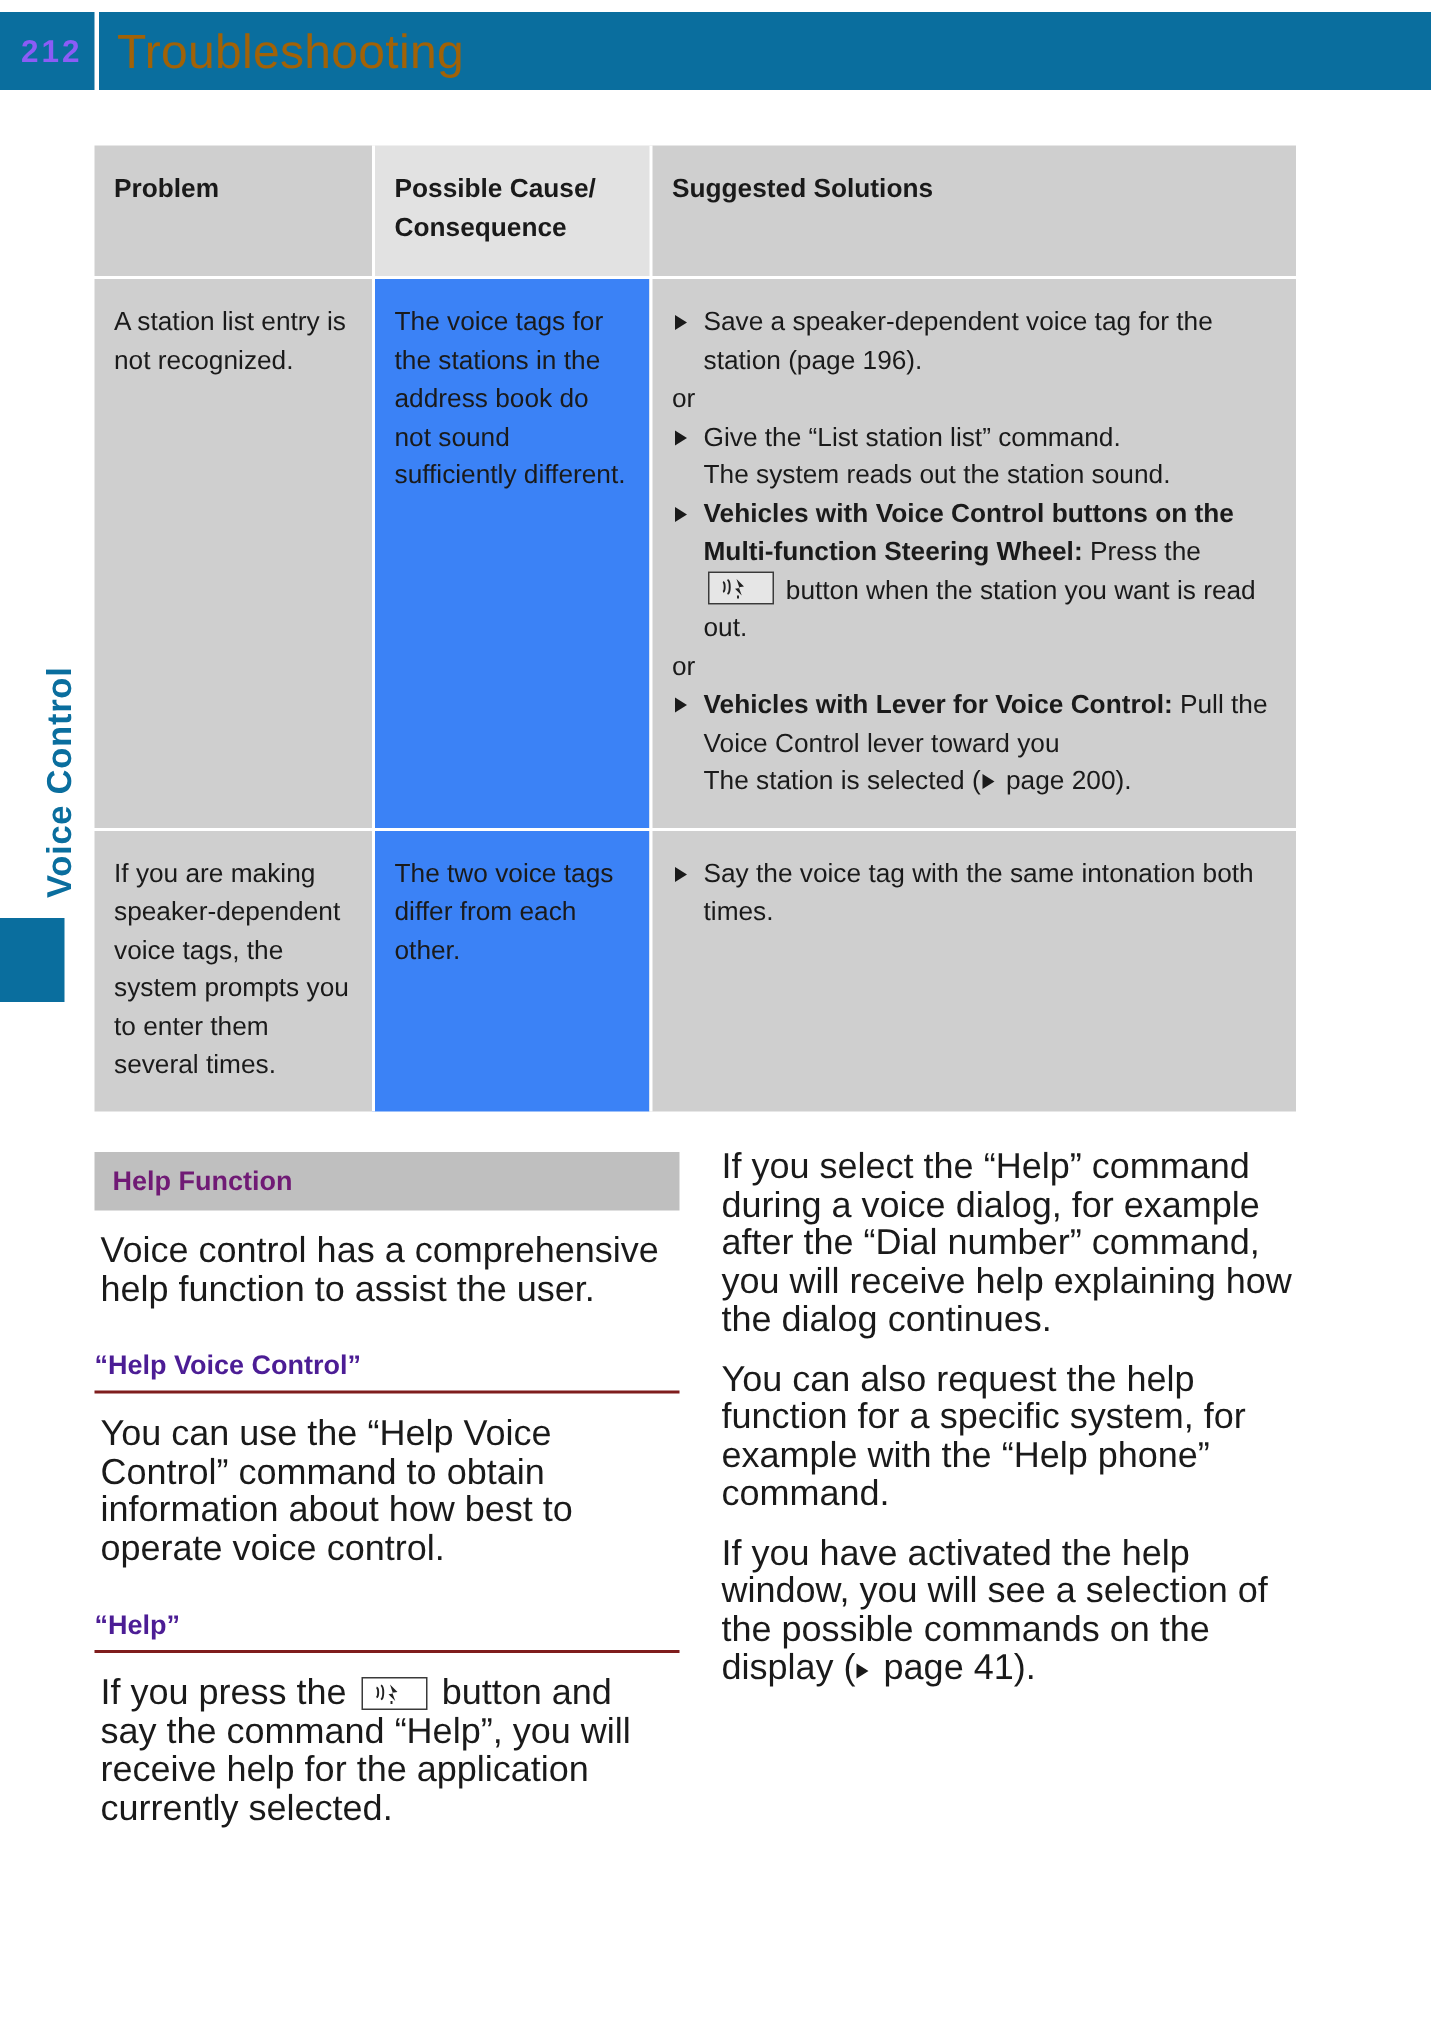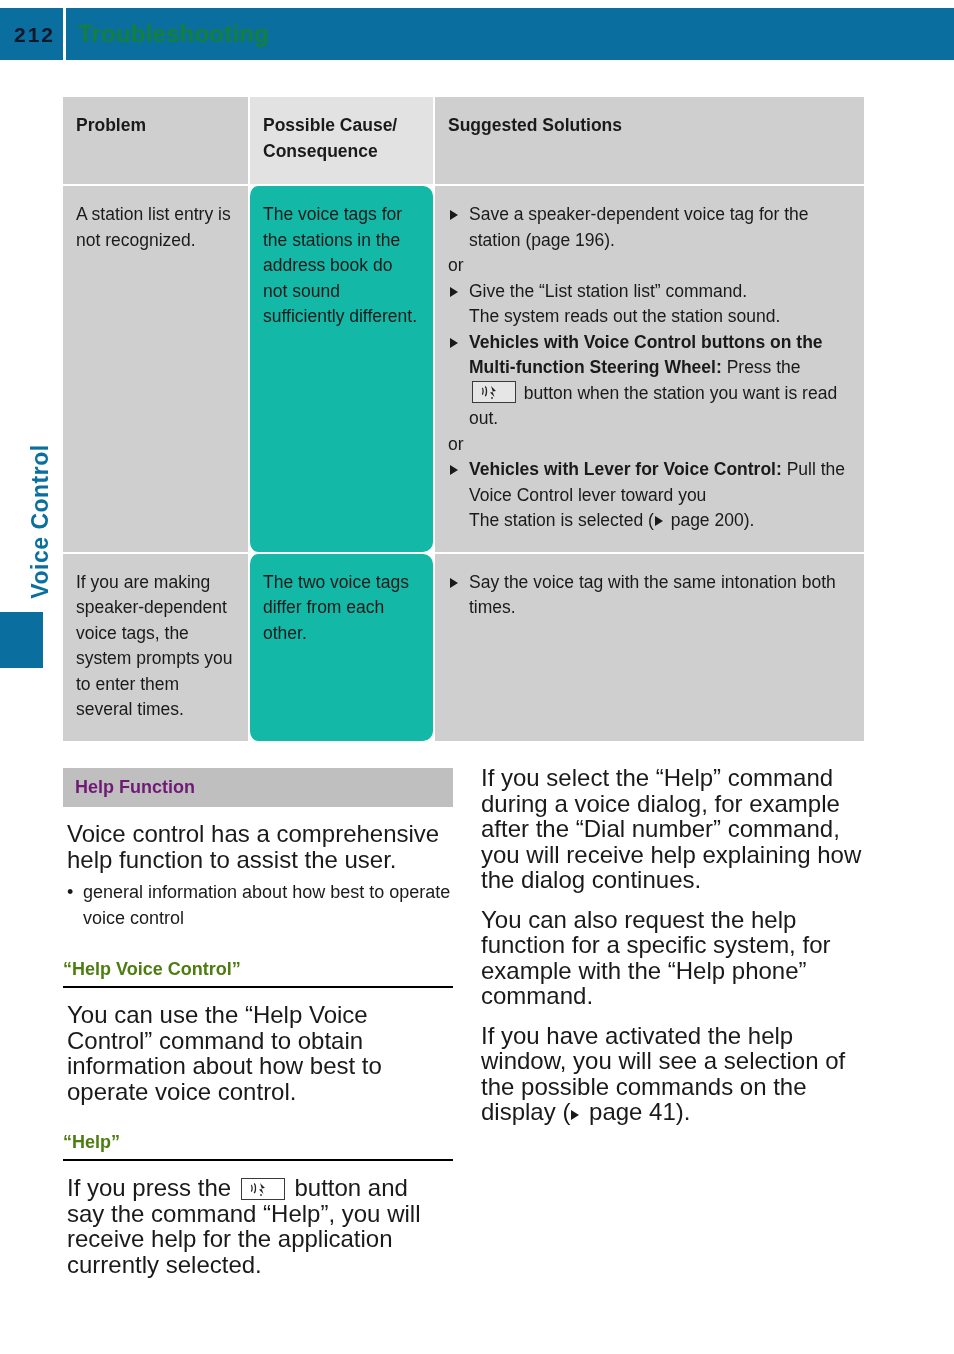--- a/index.html
+++ b/index.html
@@ -24,41 +24,41 @@
     width: 954px;
     height: 52px;
     background: #0a6e9e;
   }
   .header-pageno {
     position: absolute;
     left: 14px;
     top: 22px;
     width: 48px;
     text-align: left;
-    color: #0f172a;
+    color: #8b5cf6;
     font-size: 21px;
     font-weight: bold;
     letter-spacing: 2px;
     line-height: 26px;
   }
   .header-divider {
     position: absolute;
     left: 63px;
     top: 8px;
     width: 3px;
     height: 52px;
     background: #ffffff;
   }
   .header-title {
     position: absolute;
     left: 78px;
     top: 18px;
-    color: #15803d;
-    font-size: 24px;
-    font-weight: bold;
+    color: #a16207;
+    font-size: 32px;
+    font-weight: normal;
     line-height: 32px;
     letter-spacing: 0.2px;
   }
 
   
   .side-tab-label {
     position: absolute;
     left: -60px;
     top: 508px;
     width: 200px;
@@ -94,21 +94,21 @@
   .tbl-row + .tbl-row {
     border-top: 2px solid #ffffff;
   }
   .c1 { width: 185px; flex: 0 0 185px; }
   .c2 { width: 185px; flex: 0 0 185px; }
   .c3 { width: 431px; flex: 0 0 431px; }
 
   .head .c1, .head .c3 { background: #cfcfcf; }
   .head .c2 { background: #e2e2e2; }
   .body-row .c1, .body-row .c3 { background: #cfcfcf; }
-  .body-row .c2 { background: #14b8a6; border-radius: 10px; }
+  .body-row .c2 { background: #3b82f6; }
 
   .cell {
     box-sizing: border-box;
     padding: 16px 13px 18px 13px;
     font-size: 17.5px;
     line-height: 25.5px;
   }
   .head .cell {
     font-weight: bold;
     font-size: 17.5px;
@@ -209,22 +209,22 @@
     top: 0;
     font-size: 18px;
   }
 
   .sub-head {
     margin-top: 26px;
     font-size: 18px;
     font-weight: bold;
     line-height: 24px;
     padding-bottom: 5px;
-    border-bottom: 2px solid #000000;
-    color: #4d7c0f;
+    border-bottom: 2px solid #7f1d1d;
+    color: #4c1d95;
   }
 </style>
 </head>
 <body>
 
 <div class="header-band"></div>
 <div class="header-pageno">212</div>
 <div class="header-divider"></div>
 <div class="header-title">Troubleshooting</div>
 
@@ -275,21 +275,20 @@
       <div class="tri-item">Say the voice tag with the same intonation both times.</div>
     </div>
   </div>
 
 </div>
 
 <div class="col-left">
   <div class="sec-bar">Help Function</div>
   <p class="para">Voice control has a comprehensive help function to assist the user.</p>
   <ul class="ul-plain">
-    <li>general information about how best to operate voice control</li>
   </ul>
 
   <div class="sub-head">“Help Voice Control”</div>
   <p class="para">You can use the “Help Voice Control” command to obtain information about how best to operate voice control.</p>
 
   <div class="sub-head">“Help”</div>
   <p class="para"><span>If you press the </span><span class="vbtn on-white"><svg width="30" height="17" viewBox="0 0 30 17">
           <path d="M3 5 C4.5 5.5 4.5 11 3 11.5" stroke="#222" stroke-width="1.3" fill="none"></path>
           <path d="M6 3.5 C8 4.5 8 12 6 13" stroke="#222" stroke-width="1.3" fill="none"></path>
           <path d="M12 3 L14 9 L11 9.5 L15.5 14 L13.5 8.5 L17 8 Z" fill="#222"></path>

